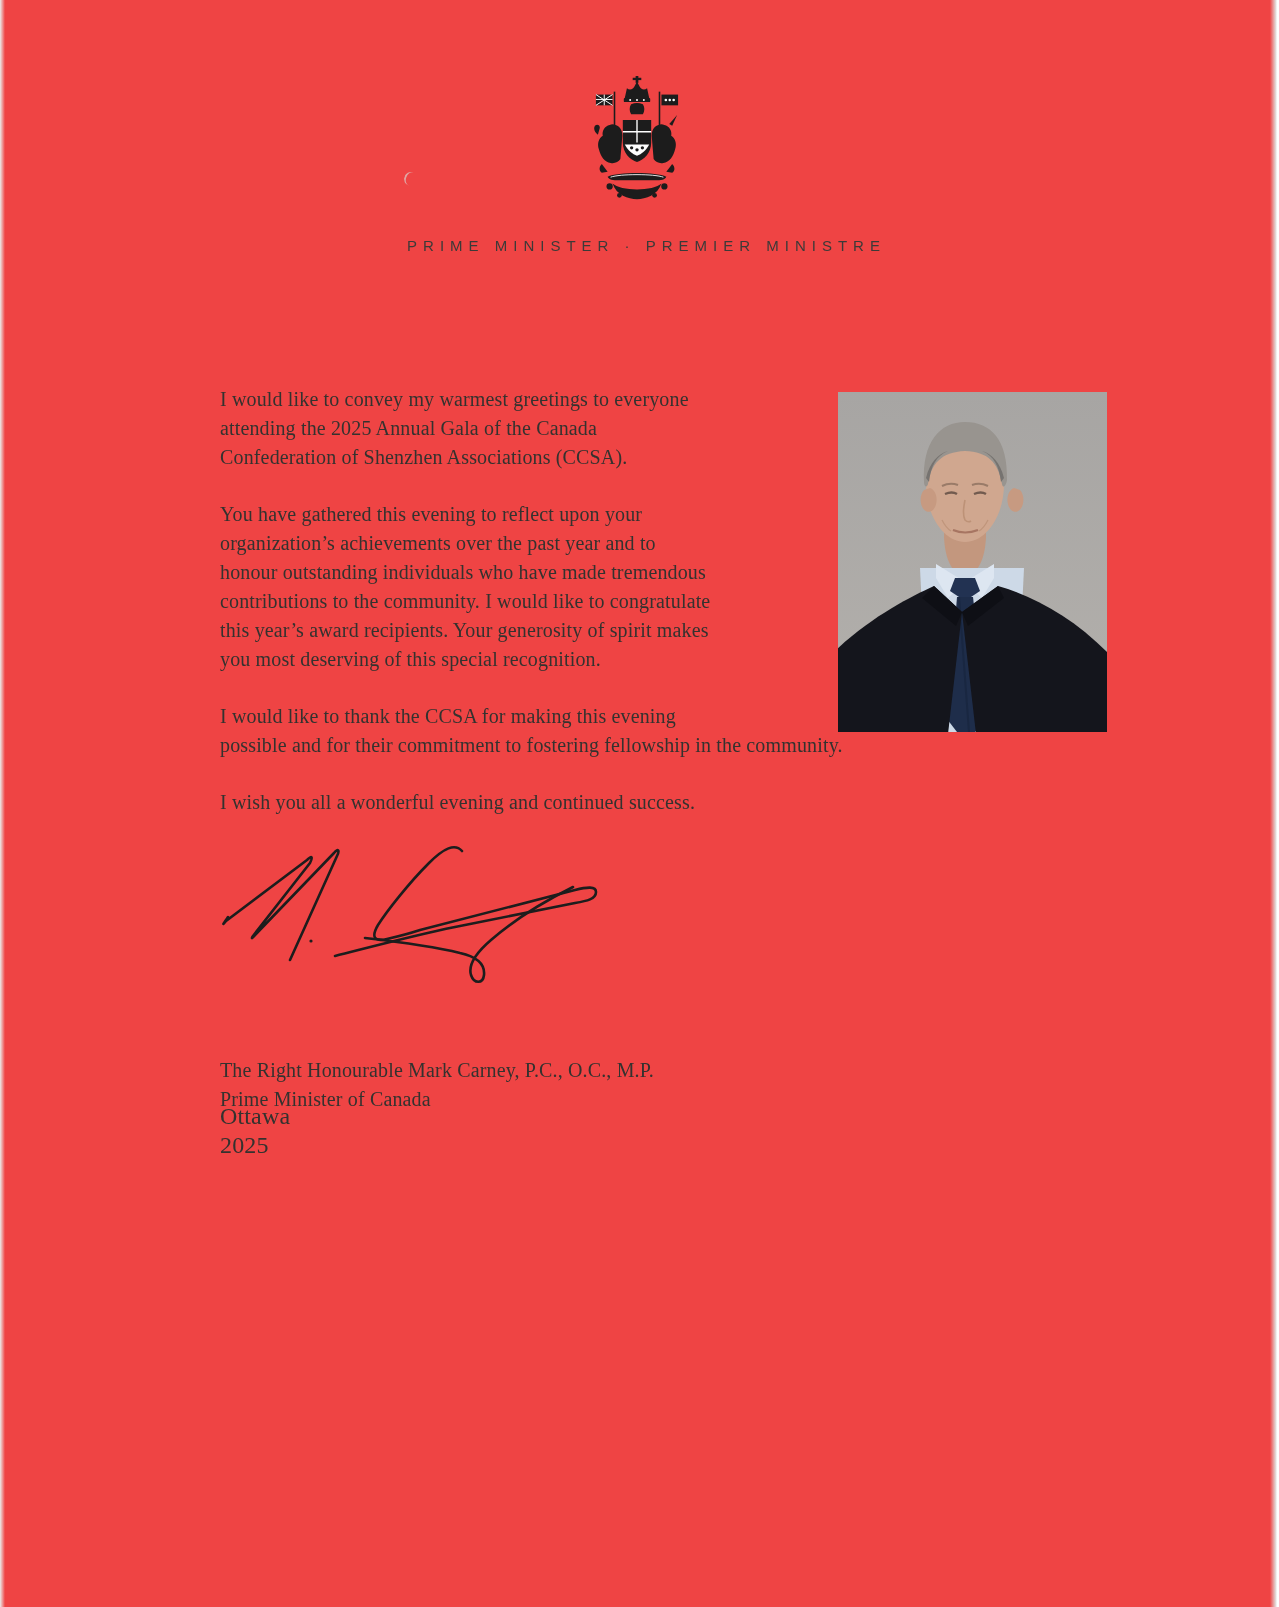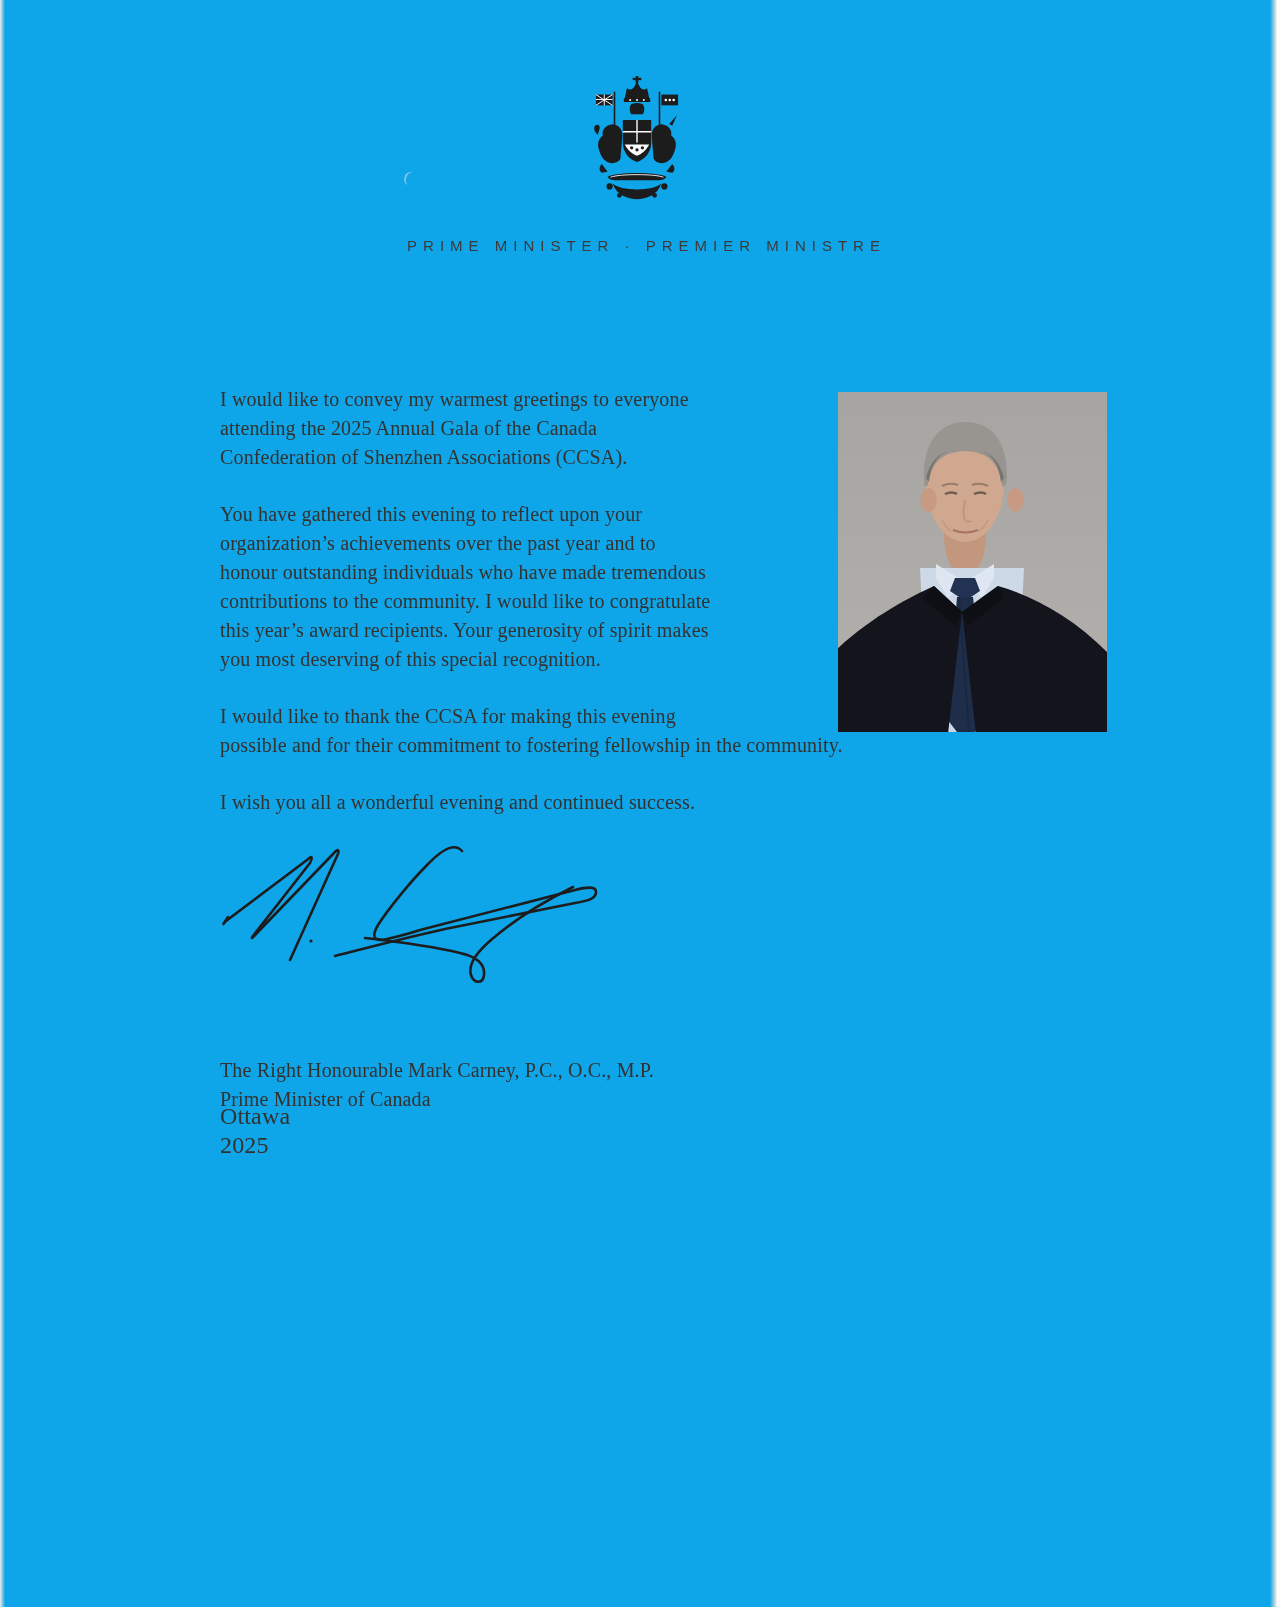--- a/index.html
+++ b/index.html
@@ -2,21 +2,21 @@
 <html><head>
 <meta charset="utf-8">
 <style>
   html,body{margin:0;padding:0;}
   body{
     width:1279px;height:1607px;
     background:#ffffff;
     font-family:"Liberation Serif","DejaVu Serif",serif;
     position:relative;overflow:hidden;
   }
-  .page{position:absolute;inset:0;background:#0ea5e9;}
+  .page{position:absolute;inset:0;background:#ef4444;}
   
   .edge-left{position:absolute;left:0;top:0;bottom:0;width:5px;
     background:linear-gradient(to right,#ececea,rgba(255,255,255,0));pointer-events:none;}
   .edge-right{position:absolute;right:0;top:0;bottom:0;width:9px;
     background:linear-gradient(to left,#ffffff 0 2px,#e2e2e0 3px,rgba(255,255,255,0) 9px);pointer-events:none;}
 
   .crest{position:absolute;left:588px;top:76px;width:98px;height:132px;}
   .artifact{position:absolute;left:404px;top:172px;width:12px;height:14px;
     border-left:2px solid #d9d9d6;border-radius:50%;transform:rotate(18deg);opacity:.65;}
 

